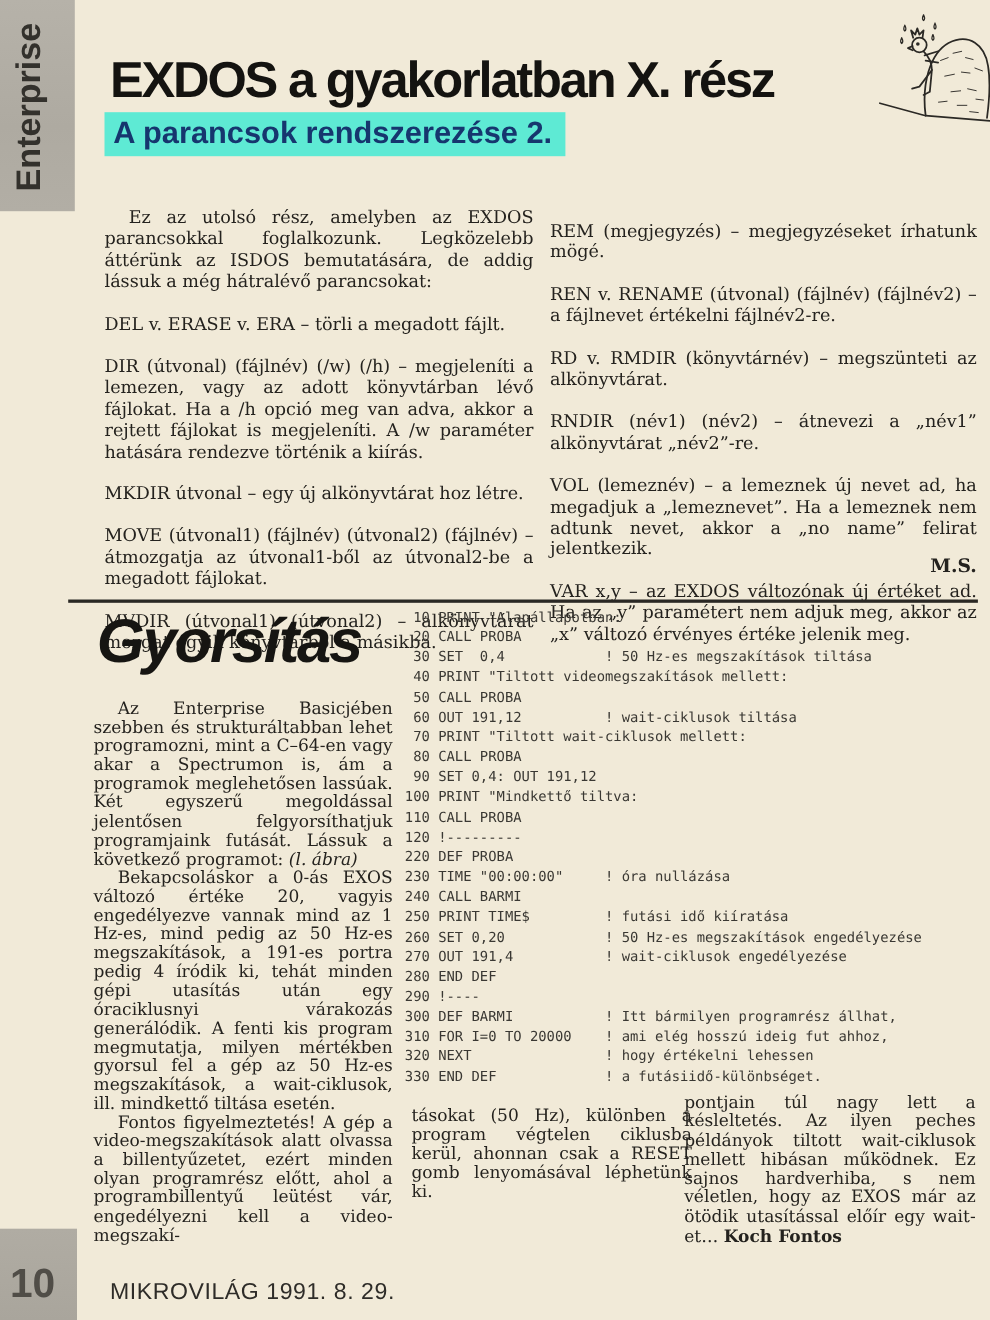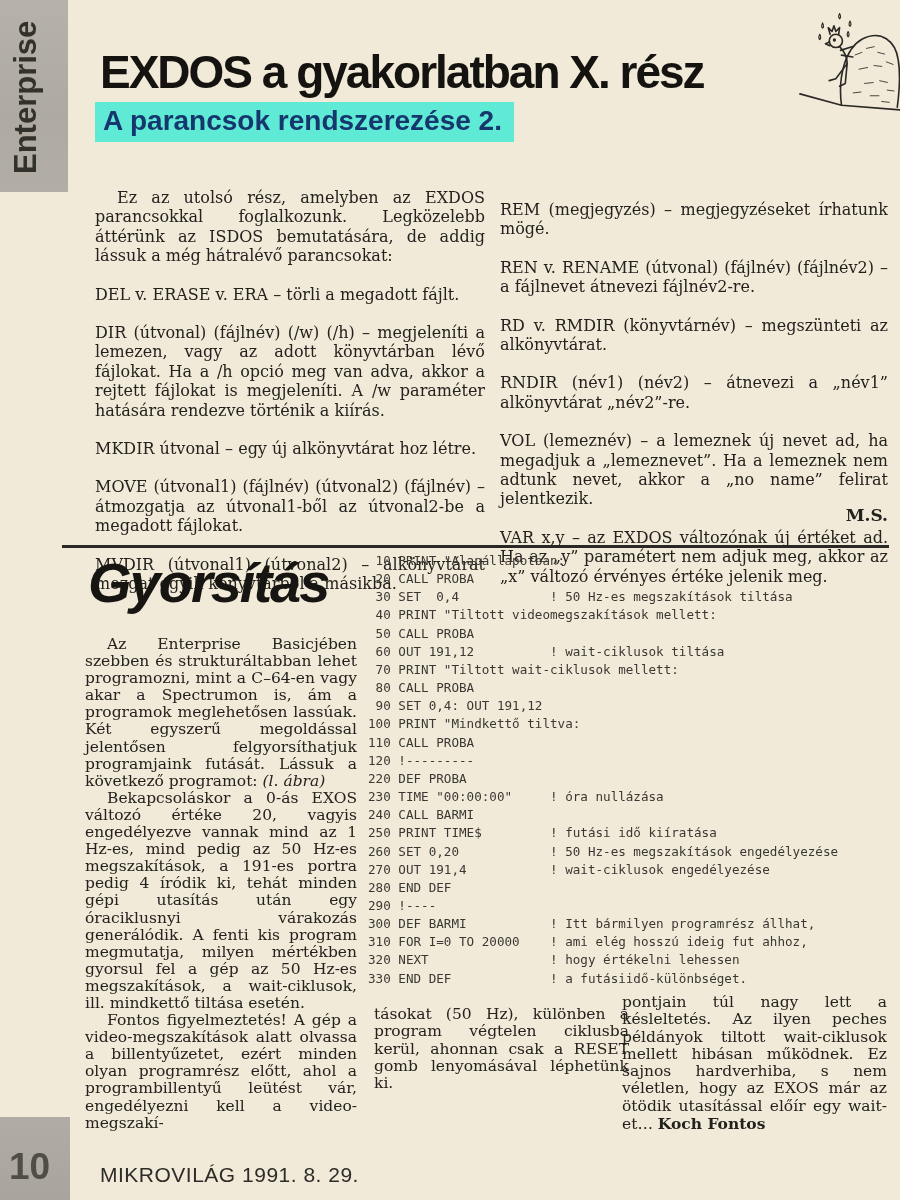--- a/index.html
+++ b/index.html
@@ -134,21 +134,21 @@
     <p class="indent">Ez az utolsó rész, amelyben az EXDOS parancsokkal foglalkozunk. Legközelebb áttérünk az ISDOS bemutatására, de addig lássuk a még hátralévő parancsokat:</p>
     <p>DEL v. ERASE v. ERA – törli a megadott fájlt.</p>
     <p>DIR (útvonal) (fájlnév) (/w) (/h) – megjeleníti a lemezen, vagy az adott könyvtárban lévő fájlokat. Ha a /h opció meg van adva, akkor a rejtett fájlokat is megjeleníti. A /w paraméter hatására rendezve történik a kiírás.</p>
     <p>MKDIR útvonal – egy új alkönyvtárat hoz létre.</p>
     <p>MOVE (útvonal1) (fájlnév) (útvonal2) (fájlnév) – átmozgatja az útvonal1-ből az útvonal2-be a megadott fájlokat.</p>
     <p>MVDIR (útvonal1) (útvonal2) – alkönyvtárat mozgat egyik könyvtárból a másikba.</p>
   </div>
 
   <div class="col col-right">
     <p>REM (megjegyzés) – megjegyzéseket írhatunk mögé.</p>
-    <p>REN v. RENAME (útvonal) (fájlnév) (fájlnév2) – a fájlnevet átnevezi fájlnév2-re.</p>
+    <p>REN v. RENAME (útvonal) (fájlnév) (fájlnév2) – a fájlnevet értékelni fájlnév2-re.</p>
     <p>RD v. RMDIR (könyvtárnév) – megszünteti az alkönyvtárat.</p>
     <p>RNDIR (név1) (név2) – átnevezi a „név1” alkönyvtárat „név2”-re.</p>
     <p>VOL (lemeznév) – a lemeznek új nevet ad, ha megadjuk a „lemeznevet”. Ha a lemeznek nem adtunk nevet, akkor a „no name” felirat jelentkezik.</p>
     <p>VAR x,y – az EXDOS változónak új értéket ad. Ha az „y” paramétert nem adjuk meg, akkor az „x” változó érvényes értéke jelenik meg.</p>
   </div>
 
   <div class="author-sig">M.S.</div>
 
   <div class="section-divider"></div>
 

